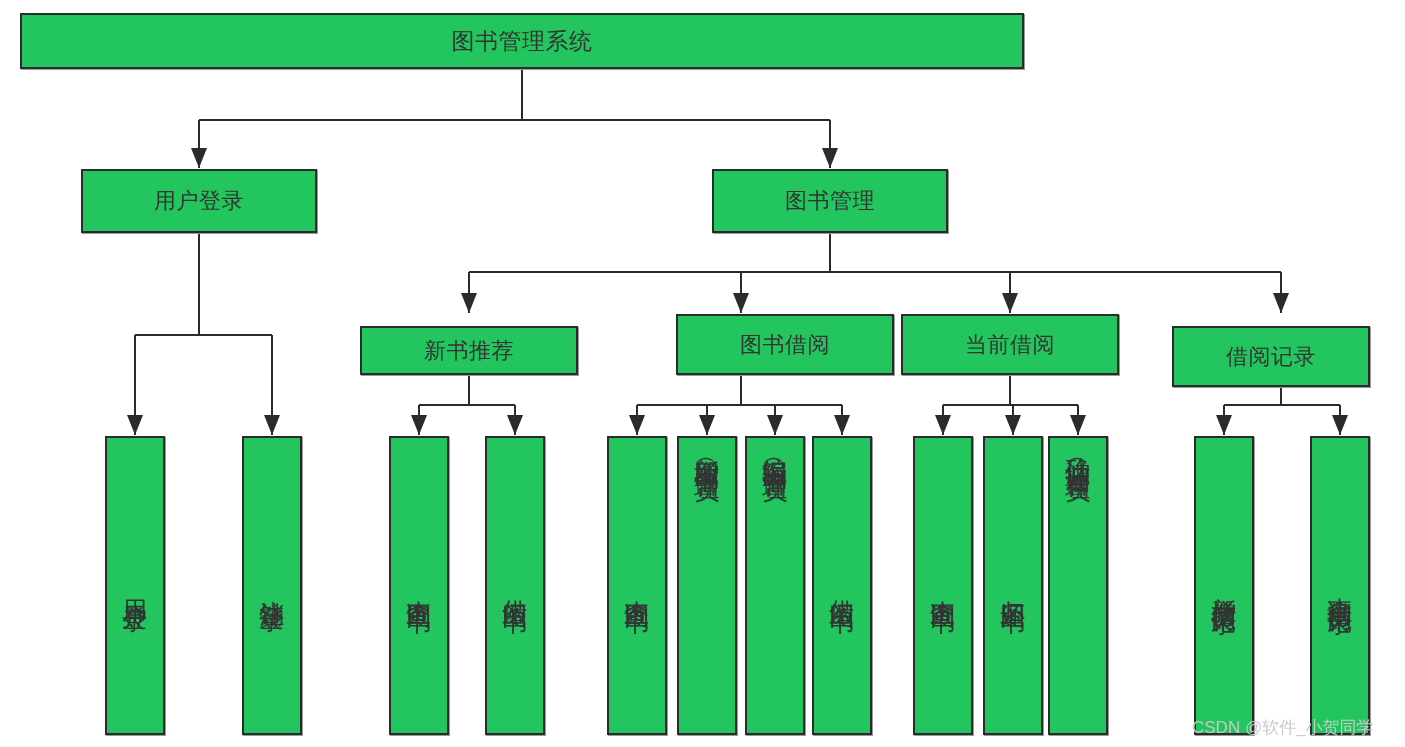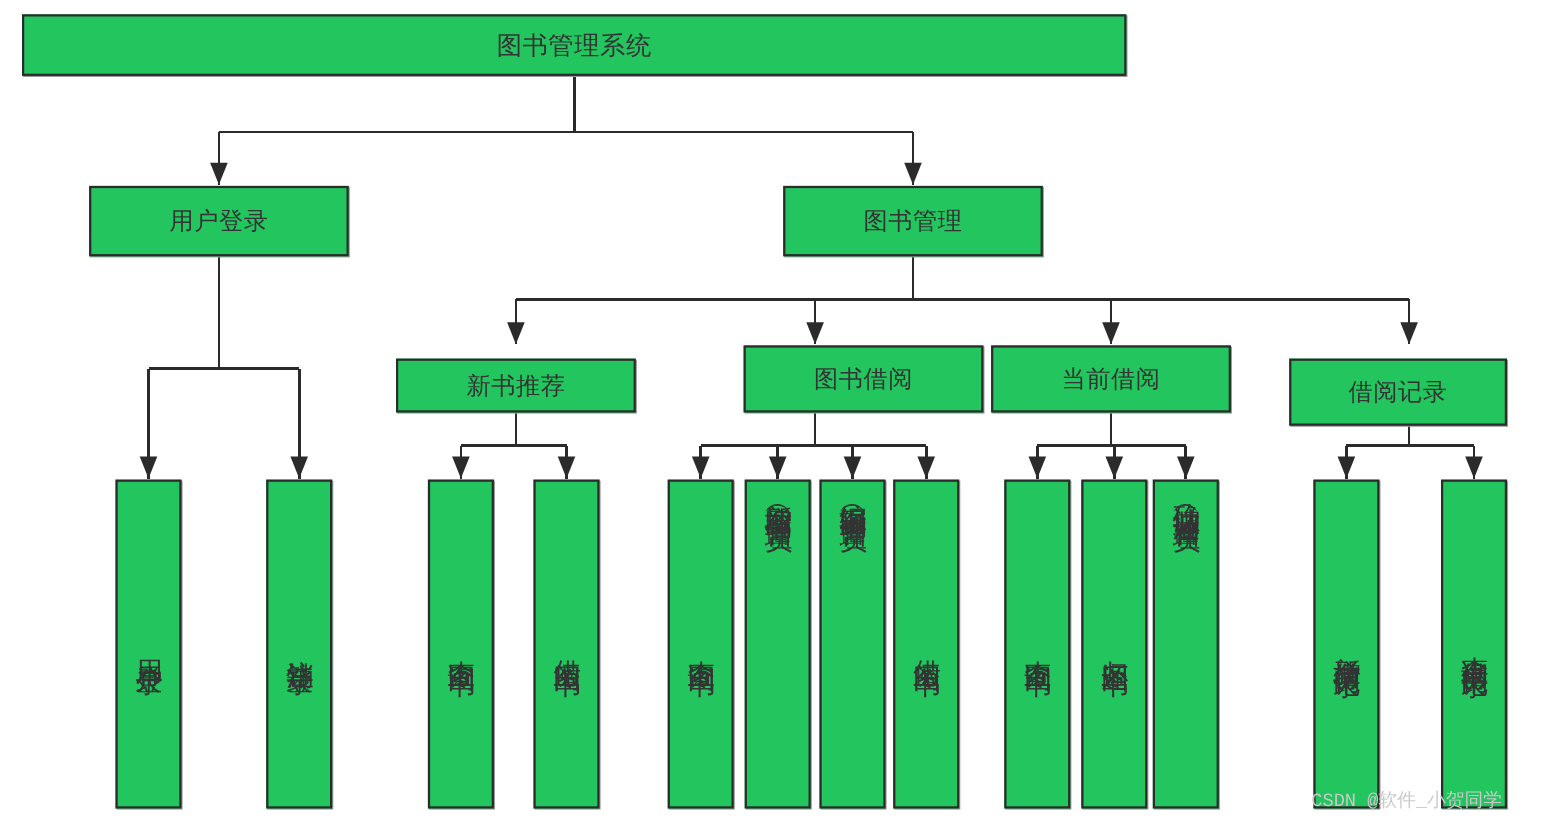--- a/index.html
+++ b/index.html
@@ -71,21 +71,20 @@
   }
   .node.vert.anchor-top {
     align-items: flex-start;
   }
   #watermark {
     position: absolute;
     color: #c9c9c9;
     font-size: 17px;
     white-space: nowrap;
     user-select: none;
-    font-family: Liberation Mono, monospace;
   }
 </style>
 </head>
 <body>
 
 <div id="diagram-root">
 
   <svg class="edges" id="edges-svg" viewBox="0 0 1405 747" preserveAspectRatio="none" aria-hidden="true">
       <line x1="522" y1="69" x2="522" y2="120" stroke="#2b2b2b" stroke-width="2.5" shape-rendering="crispEdges"></line>
       <line x1="199" y1="120" x2="830" y2="120" stroke="#2b2b2b" stroke-width="2.5" shape-rendering="crispEdges"></line>

